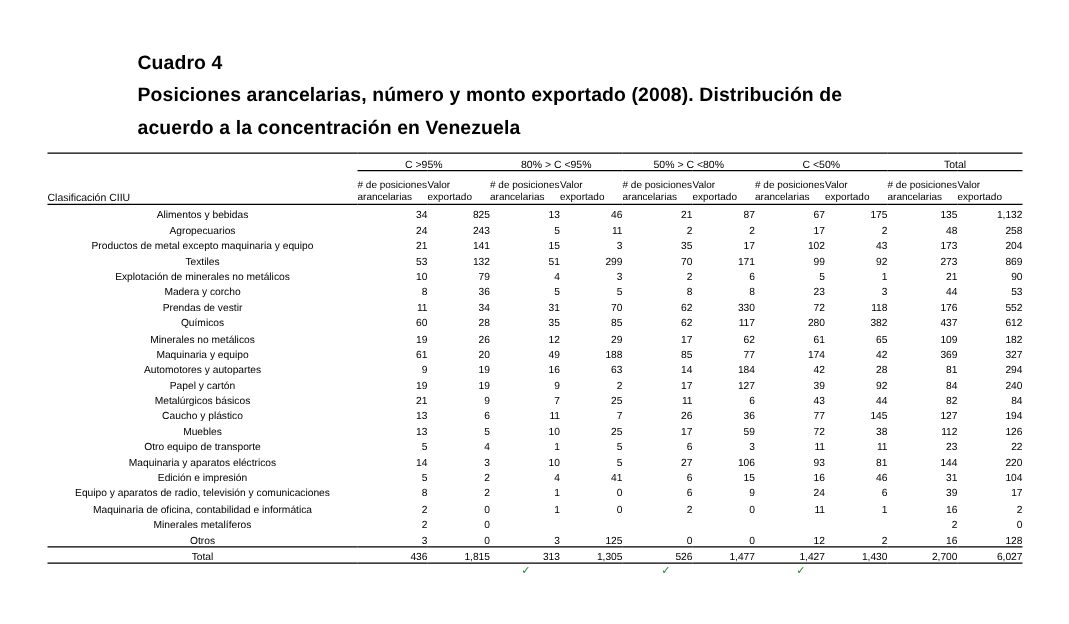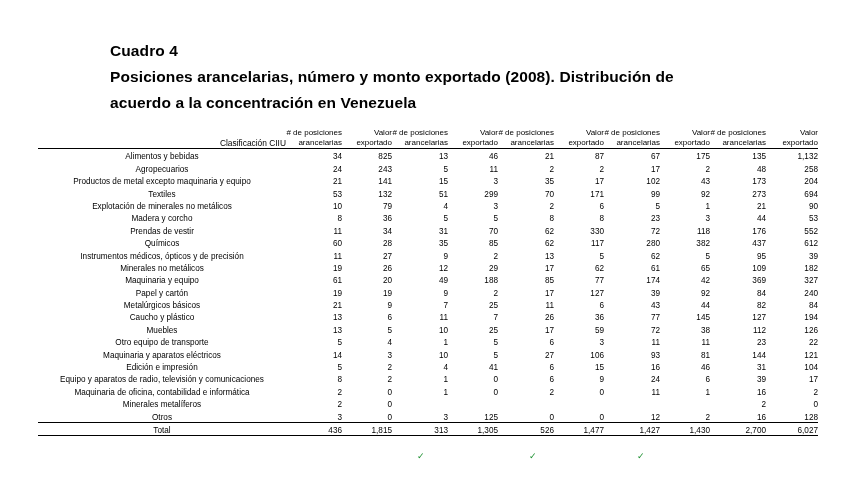--- a/index.html
+++ b/index.html
@@ -55,29 +55,29 @@
     text-align: center;
     font-size: 8.4px;
     height: 13px;
     border-bottom: 1px solid #000;
     padding-bottom: 1px;
   }
   .hdr-top-line {
     border-top: 1px solid #000;
   }
   .hdr-sub {
-    text-align: right;
+    text-align: left;
     font-size: 8.0px;
     line-height: 10px;
     height: 26px;
     padding: 2px 3px 2px 3px;
     vertical-align: bottom;
   }
   .hdr-left {
-    text-align: right;
+    text-align: left;
     font-size: 8.4px;
     vertical-align: bottom;
     padding-left: 3px;
     padding-bottom: 2px;
   }
   .rowline td {
     border-bottom: 1px solid #000;
   }
   .cls {
     text-align: center;
@@ -124,20 +124,28 @@
         <col style="width:56px">
           <col style="width:50px">
         <col style="width:56px">
           <col style="width:50px">
         <col style="width:56px">
           <col style="width:50px">
         <col style="width:56px">
           <col style="width:52px">
       </colgroup>
       <thead>
+        <tr>
+          <td class="hdr-top-line"></td>
+          <td class="grp hdr-top-line" colspan="2">C &gt;95%</td>
+          <td class="grp hdr-top-line" colspan="2">80% &gt; C &lt;95%</td>
+          <td class="grp hdr-top-line" colspan="2">50% &gt; C &lt;80%</td>
+          <td class="grp hdr-top-line" colspan="2">C &lt;50%</td>
+          <td class="grp hdr-top-line" colspan="2">Total</td>
+        </tr>
         <tr class="rowline">
           <td class="hdr-left">Clasificación CIIU</td>
           <td class="hdr-sub"># de posiciones arancelarias</td>
           <td class="hdr-sub">Valor exportado</td>
           <td class="hdr-sub"># de posiciones arancelarias</td>
           <td class="hdr-sub">Valor exportado</td>
           <td class="hdr-sub"># de posiciones arancelarias</td>
           <td class="hdr-sub">Valor exportado</td>
           <td class="hdr-sub"># de posiciones arancelarias</td>
           <td class="hdr-sub">Valor exportado</td>
@@ -189,21 +197,21 @@
             <td class="cls">Textiles</td>
             <td class="num">53</td>
             <td class="num">132</td>
             <td class="num">51</td>
             <td class="num">299</td>
             <td class="num">70</td>
             <td class="num">171</td>
             <td class="num">99</td>
             <td class="num">92</td>
             <td class="num">273</td>
-            <td class="num">694</td>
+            <td class="num">869</td>
           </tr>
           <tr class="body-row">
             <td class="cls">Explotación de minerales no metálicos</td>
             <td class="num">10</td>
             <td class="num">79</td>
             <td class="num">4</td>
             <td class="num">3</td>
             <td class="num">2</td>
             <td class="num">6</td>
             <td class="num">5</td>
@@ -244,33 +252,20 @@
             <td class="num">35</td>
             <td class="num">85</td>
             <td class="num">62</td>
             <td class="num">117</td>
             <td class="num">280</td>
             <td class="num">382</td>
             <td class="num">437</td>
             <td class="num">612</td>
           </tr>
           <tr class="body-row">
-            <td class="cls">Instrumentos médicos, ópticos y de precisión</td>
-            <td class="num">11</td>
-            <td class="num">27</td>
-            <td class="num">9</td>
-            <td class="num">2</td>
-            <td class="num">13</td>
-            <td class="num">5</td>
-            <td class="num">62</td>
-            <td class="num">5</td>
-            <td class="num">95</td>
-            <td class="num">39</td>
-          </tr>
-          <tr class="body-row">
             <td class="cls">Minerales no metálicos</td>
             <td class="num">19</td>
             <td class="num">26</td>
             <td class="num">12</td>
             <td class="num">29</td>
             <td class="num">17</td>
             <td class="num">62</td>
             <td class="num">61</td>
             <td class="num">65</td>
             <td class="num">109</td>
@@ -283,20 +278,33 @@
             <td class="num">49</td>
             <td class="num">188</td>
             <td class="num">85</td>
             <td class="num">77</td>
             <td class="num">174</td>
             <td class="num">42</td>
             <td class="num">369</td>
             <td class="num">327</td>
           </tr>
           <tr class="body-row">
+            <td class="cls">Automotores y autopartes</td>
+            <td class="num">9</td>
+            <td class="num">19</td>
+            <td class="num">16</td>
+            <td class="num">63</td>
+            <td class="num">14</td>
+            <td class="num">184</td>
+            <td class="num">42</td>
+            <td class="num">28</td>
+            <td class="num">81</td>
+            <td class="num">294</td>
+          </tr>
+          <tr class="body-row">
             <td class="cls">Papel y cartón</td>
             <td class="num">19</td>
             <td class="num">19</td>
             <td class="num">9</td>
             <td class="num">2</td>
             <td class="num">17</td>
             <td class="num">127</td>
             <td class="num">39</td>
             <td class="num">92</td>
             <td class="num">84</td>
@@ -358,21 +366,21 @@
             <td class="cls">Maquinaria y aparatos eléctricos</td>
             <td class="num">14</td>
             <td class="num">3</td>
             <td class="num">10</td>
             <td class="num">5</td>
             <td class="num">27</td>
             <td class="num">106</td>
             <td class="num">93</td>
             <td class="num">81</td>
             <td class="num">144</td>
-            <td class="num">121</td>
+            <td class="num">220</td>
           </tr>
           <tr class="body-row">
             <td class="cls">Edición e impresión</td>
             <td class="num">5</td>
             <td class="num">2</td>
             <td class="num">4</td>
             <td class="num">41</td>
             <td class="num">6</td>
             <td class="num">15</td>
             <td class="num">16</td>

